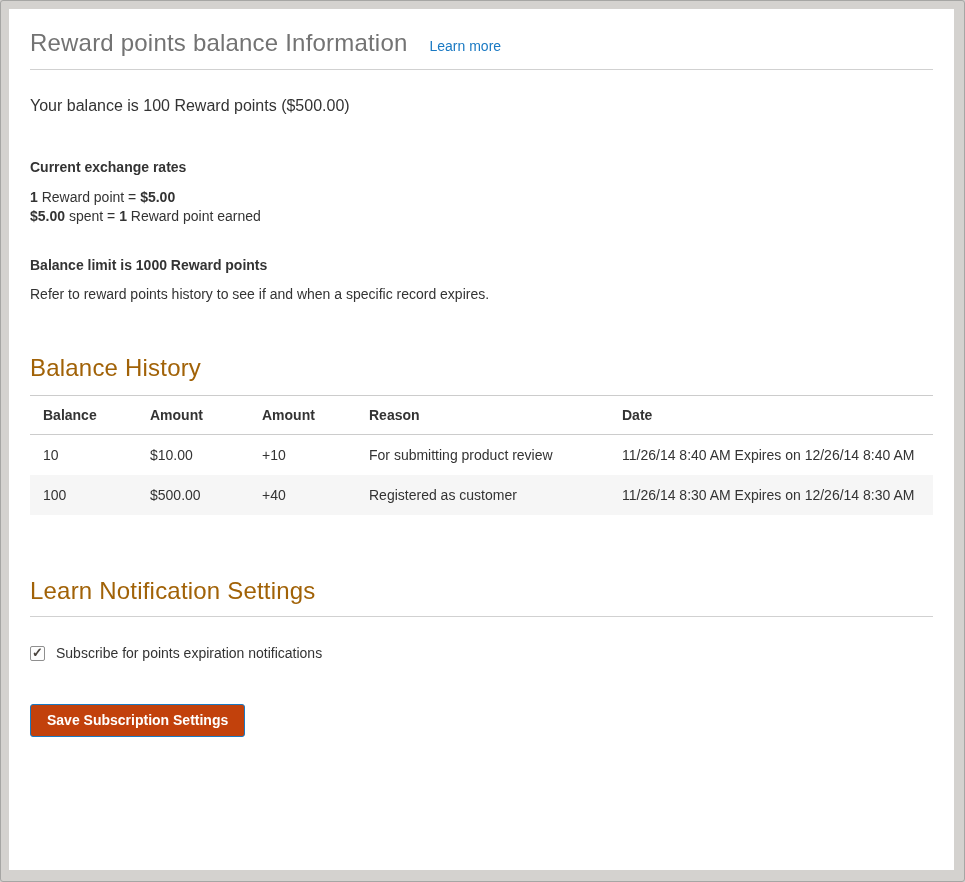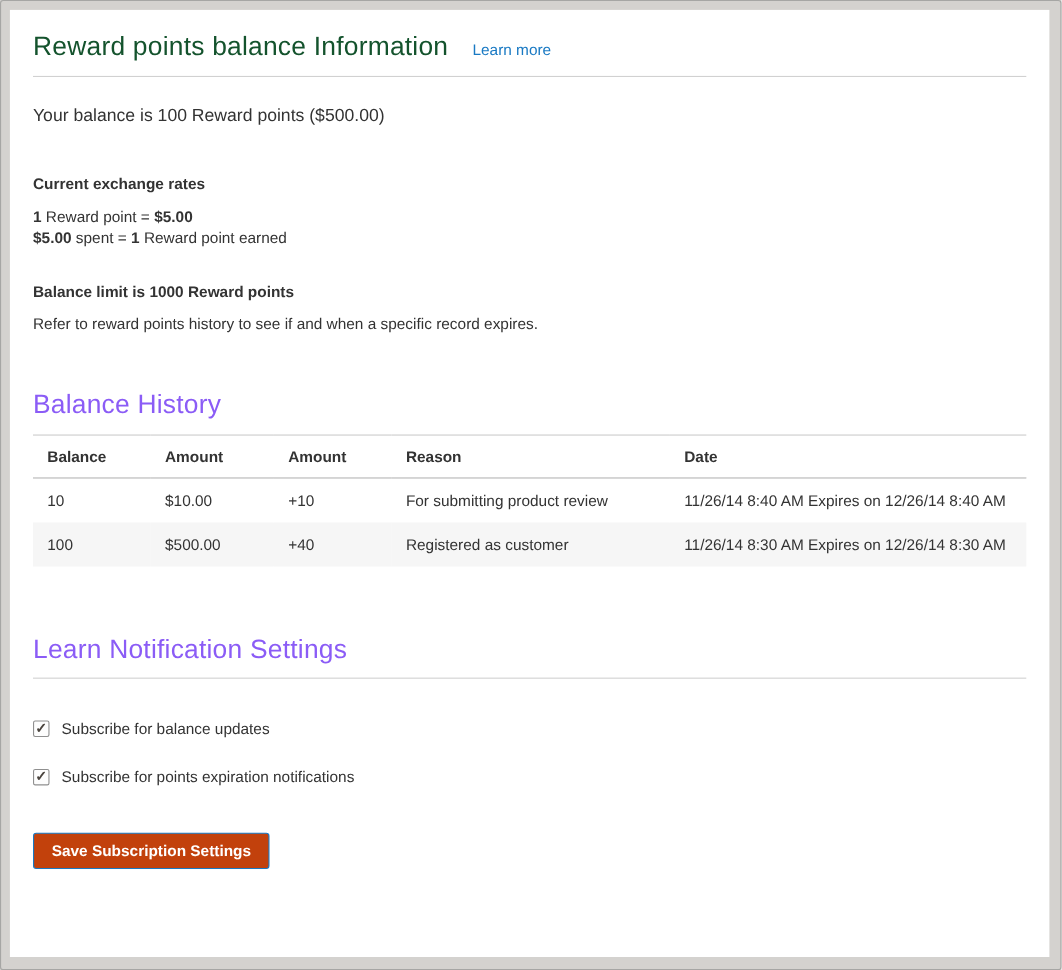--- a/index.html
+++ b/index.html
@@ -23,39 +23,39 @@
   
   .page-title-row {
     display: flex;
     align-items: baseline;
     gap: 22px;
     margin-top: 6px;
   }
   .page-title {
     font-size: 24px;
     font-weight: 300;
-    color: #14532d;
+    color: #737373;
     letter-spacing: 0.2px;
   }
   .learn-more {
     font-size: 14px;
     color: #1979c3;
     text-decoration: none;
     cursor: pointer;
   }
   .divider {
     border: none;
     border-bottom: 1px solid #d1d1d1;
     height: 0;
   }
   .title-divider { margin-top: 12px; }
   .section-heading {
     font-size: 24px;
     font-weight: 300;
-    color: #8b5cf6;
+    color: #a16207;
     letter-spacing: 0.2px;
   }
   
   .balance-summary { margin-top: 26px; font-size: 16px; line-height: 20px; }
   .exchange-heading { margin-top: 43px; font-size: 14px; font-weight: 700; }
   .exchange-lines { margin-top: 13px; font-size: 14px; line-height: 19px; }
   .exchange-lines b { font-weight: 700; }
   .balance-limit { margin-top: 31px; font-size: 14px; font-weight: 700; }
   .minimum-balance { margin-top: 13px; font-size: 14px; }
   .expiration-note { margin-top: 32px; font-size: 14px; font-weight: 700; }
@@ -194,24 +194,20 @@
         <td>Registered as customer</td>
         <td>11/26/14 8:30 AM Expires on 12/26/14 8:30 AM</td>
       </tr>
     </tbody>
   </table>
 
   
   <h2 class="section-heading email-heading">Learn Notification Settings</h2>
   <hr class="divider email-divider">
 
-  <div class="option-row first">
-    <input type="checkbox" checked="" style="">
-    <span class="option-label">Subscribe for balance updates</span>
-  </div>
 
   <div class="option-row">
     <input type="checkbox" checked="" style="">
     <span class="option-label">Subscribe for points expiration notifications</span>
   </div>
 
   <button class="save-button">Save Subscription Settings</button>
 
 </div>
 

